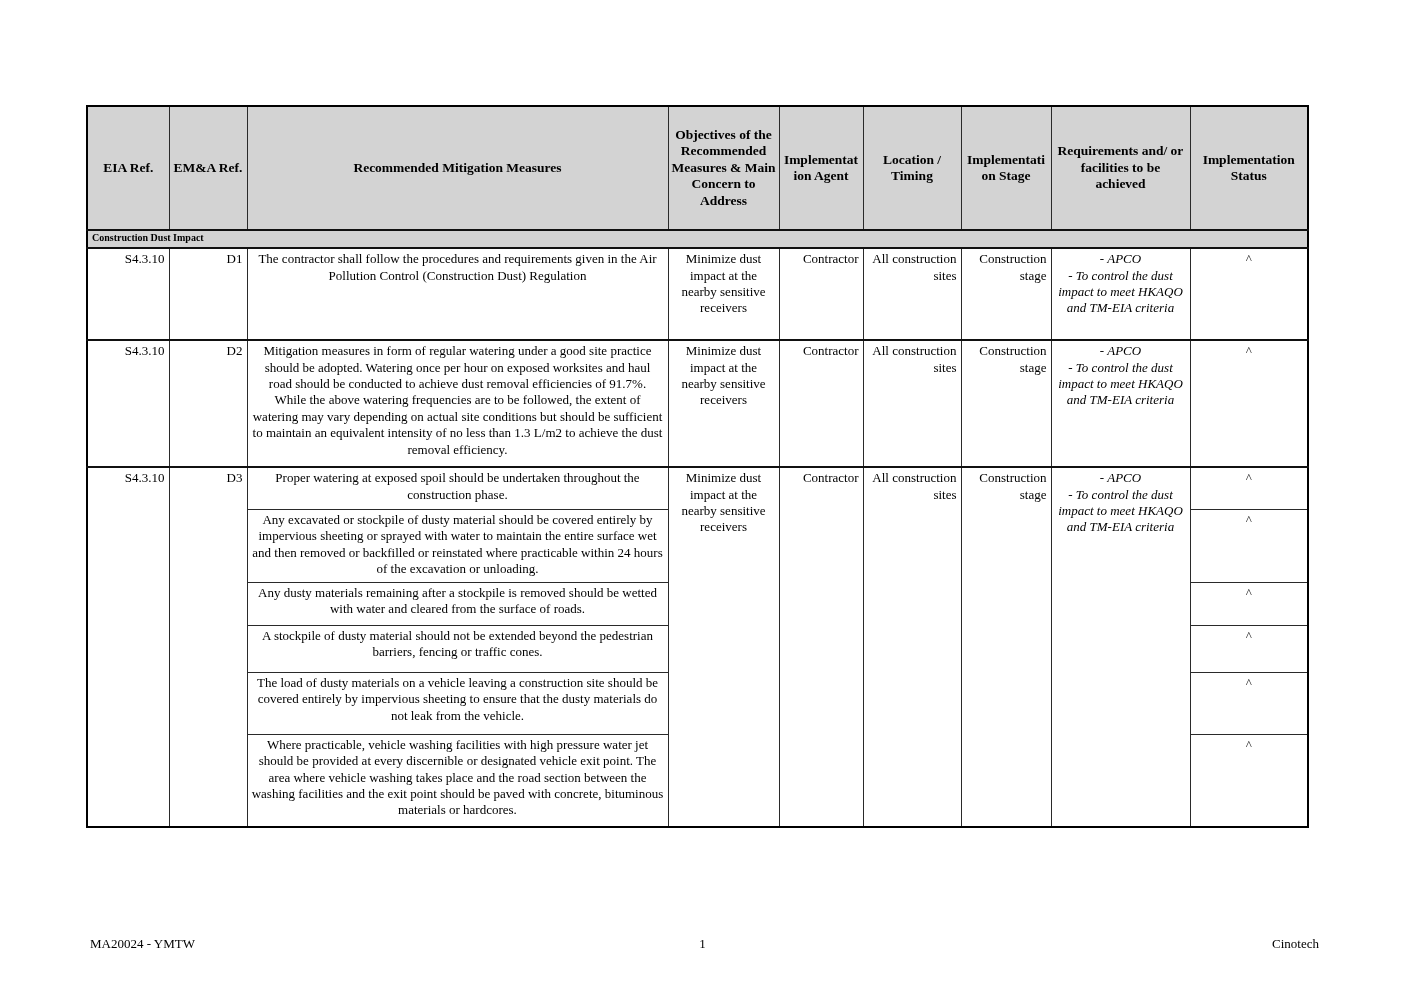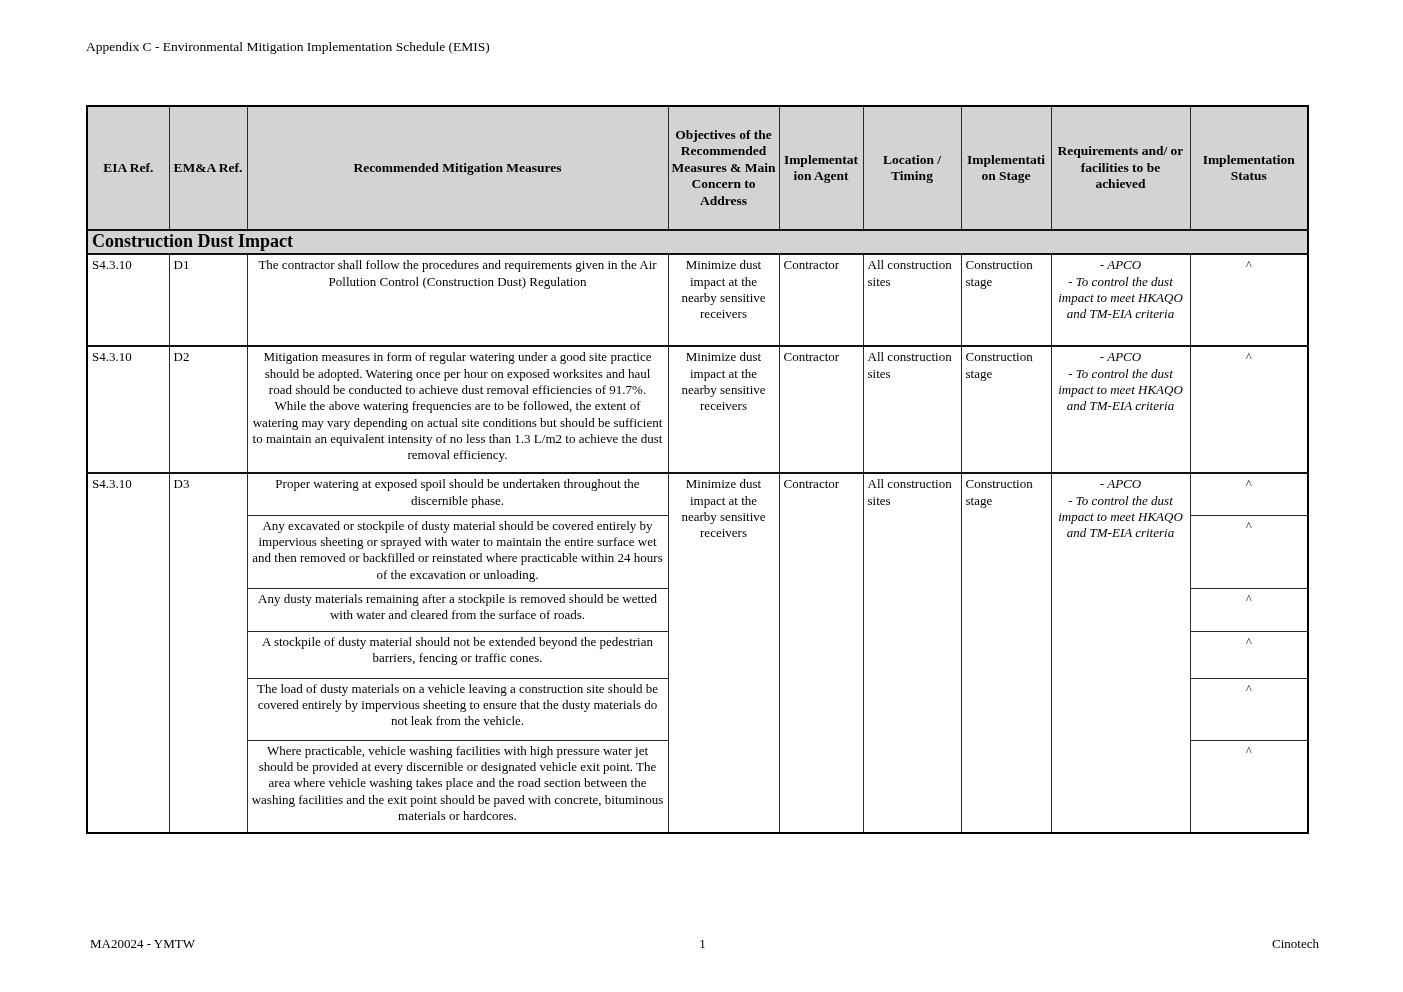--- a/index.html
+++ b/index.html
@@ -49,29 +49,29 @@
     height: 76px;
     border-bottom: 2px solid #111;
     padding: 20px 3px;
   }
   th.break-word {
     word-break: break-all;
   }
   tr.section-row td {
     background: #d3d3d3;
     font-weight: bold;
-    font-size: 18px;
+    font-size: 10px;
     height: 14px;
     padding: 1px 4px;
     line-height: 1.1;
   }
   tr.major > td {
     border-top: 2px solid #111;
   }
-  td.c { text-align: left; }
+  td.c { text-align: right; }
   td.measure, td.obj, td.req { text-align: center; }
   td.req { white-space: pre-line; font-style: italic; }
   td.status {
     text-align: center;
     font-size: 12px;
     color: #222;
   }
   tr.h-d1 { height: 92px; }
   tr.h-d2 { height: 127px; }
   tr.h-d3a { height: 42px; }
@@ -89,21 +89,20 @@
   }
   .footer .f-left { position: absolute; left: 4px; top: 0; }
   .footer .f-center { position: absolute; left: 50%; transform: translateX(-50%); top: 0; }
   .footer .f-right { position: absolute; right: 0; top: 0; }
 </style>
 </head>
 <body>
 
 <div class="page">
 
-  <div class="appendix-title">Appendix C - Environmental Mitigation Implementation Schedule (EMIS)</div>
 
   <table class="emis">
     <colgroup>
       <col style="width:82px">
       <col style="width:78px">
       <col style="width:421px">
       <col style="width:111px">
       <col style="width:84px">
       <col style="width:98px">
       <col style="width:90px">
@@ -150,21 +149,21 @@
         <td class="c">All construction sites</td>
         <td class="c">Construction stage</td>
         <td class="req">- APCO
 - To control the dust impact to meet HKAQO and TM-EIA criteria</td>
         <td class="status">^</td>
       </tr>
 
       <tr class="h-d3a major">
         <td class="c" rowspan="6">S4.3.10</td>
         <td class="c" rowspan="6">D3</td>
-        <td class="measure">Proper watering at exposed spoil should be undertaken throughout the discernible phase.</td>
+        <td class="measure">Proper watering at exposed spoil should be undertaken throughout the construction phase.</td>
         <td class="obj" rowspan="6">Minimize dust impact at the nearby sensitive receivers</td>
         <td class="c" rowspan="6">Contractor</td>
         <td class="c" rowspan="6">All construction sites</td>
         <td class="c" rowspan="6">Construction stage</td>
         <td class="req" rowspan="6">- APCO
 - To control the dust impact to meet HKAQO and TM-EIA criteria</td>
         <td class="status">^</td>
       </tr>
       <tr class="h-d3b">
         <td class="measure">Any excavated or stockpile of dusty material should be covered entirely by impervious sheeting or sprayed with water to maintain the entire surface wet and then removed or backfilled or reinstated where practicable within 24 hours of the excavation or unloading.</td>

